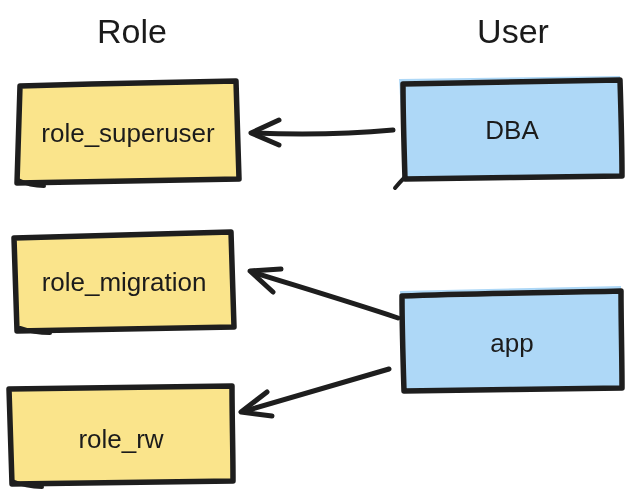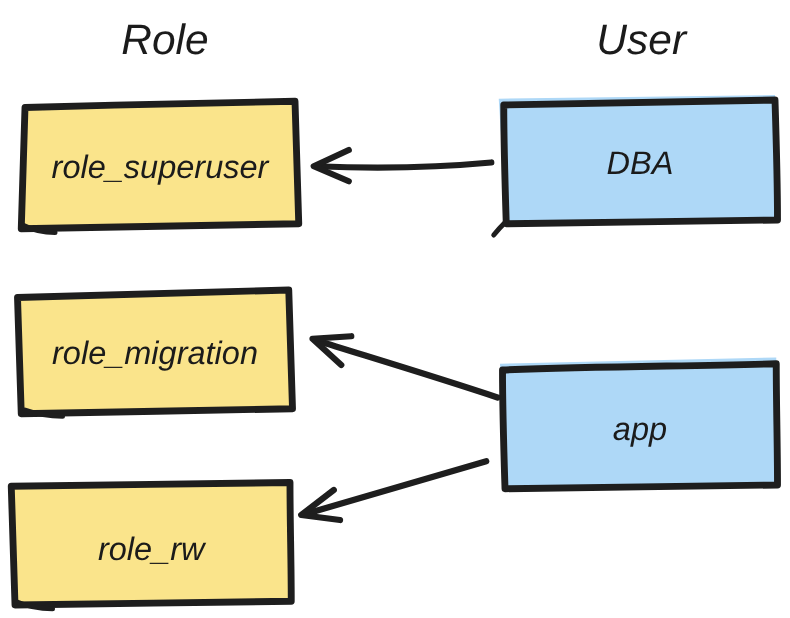--- a/index.html
+++ b/index.html
@@ -8,21 +8,20 @@
     background: #ffffff;
     width: 632px;
     height: 494px;
     overflow: hidden;
     font-family: "Liberation Sans", sans-serif;
   }
   .canvas-wrap {
     position: relative;
     width: 632px;
     height: 494px;
-    font-style: italic;
   }
   svg { display: block; }
   .header-text {
     font-family: "Liberation Sans", sans-serif;
     font-size: 34px;
     font-weight: 400;
     fill: #1b1b1b;
     text-anchor: middle;
   }
   .node-label {

